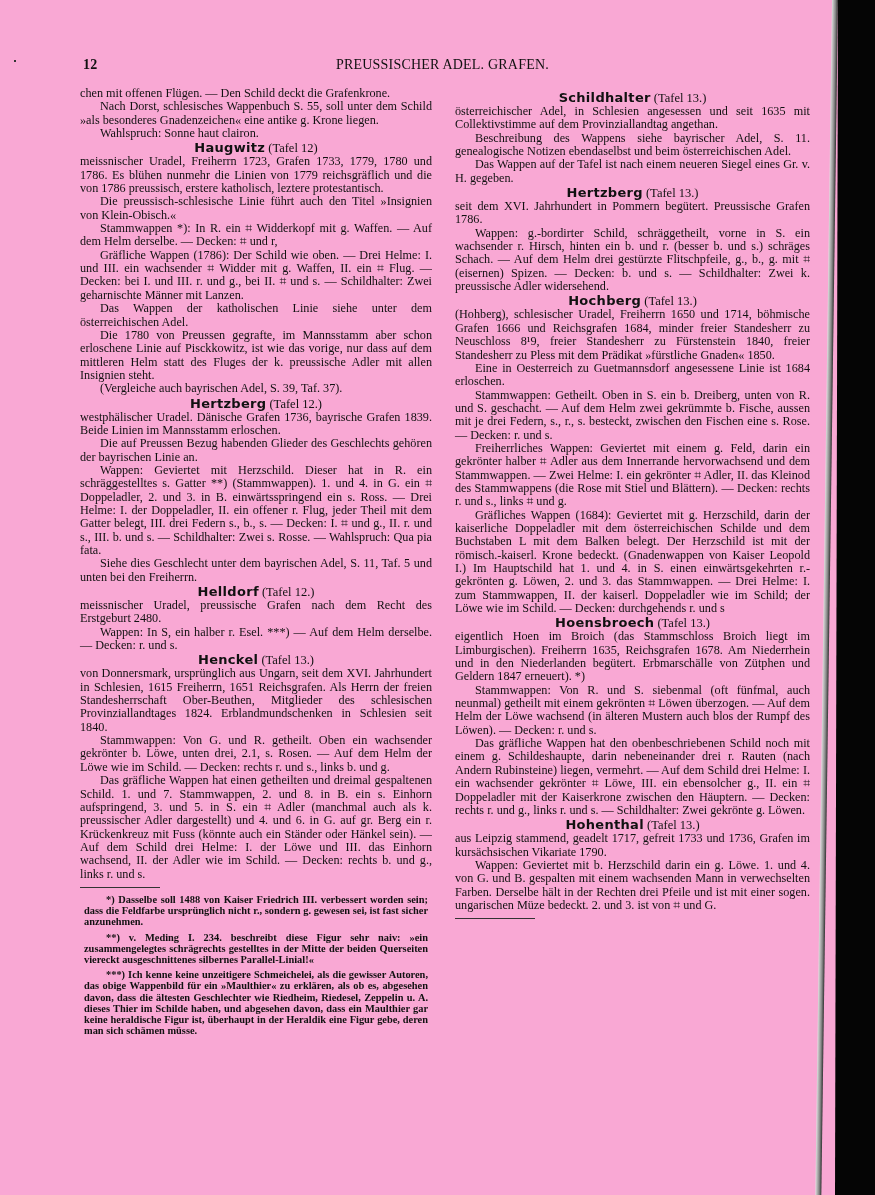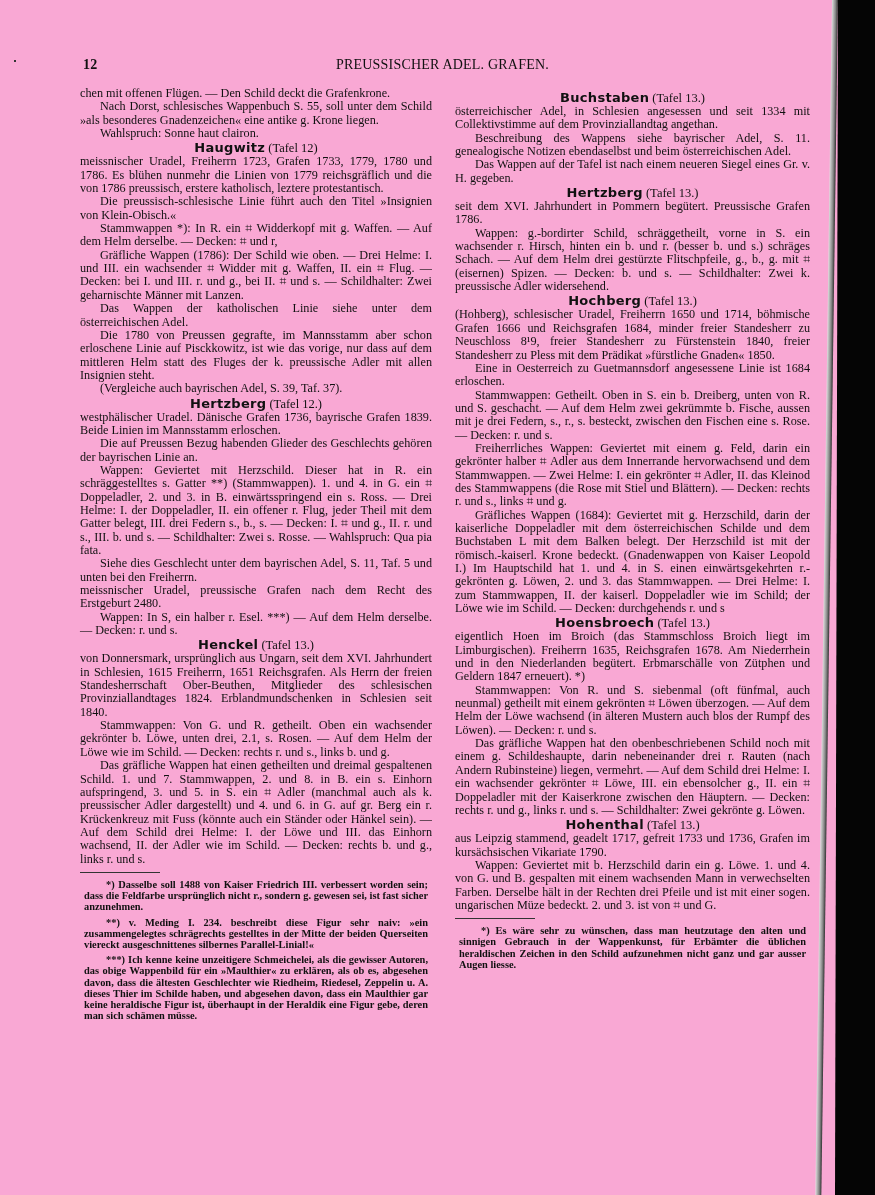--- a/index.html
+++ b/index.html
@@ -76,20 +76,24 @@
 
     <div class="entry-head">
       <span class="entry-name">Hertzberg</span>
       <span class="entry-tafel">(Tafel 12.)</span>
     </div>
     <p class="noind">westphälischer Uradel. Dänische Grafen 1736, bayrische Grafen 1839. Beide Linien im Mannsstamm erloschen.</p>
     <p>Die auf Preussen Bezug habenden Glieder des Geschlechts gehören der bayrischen Linie an.</p>
     <p>Wappen: Geviertet mit Herzschild. Dieser hat in R. ein schräggestelltes s. Gatter **) (Stammwappen). 1. und 4. in G. ein ⌗ Doppeladler, 2. und 3. in B. einwärtsspringend ein s. Ross. — Drei Helme: I. der Doppeladler, II. ein offener r. Flug, jeder Theil mit dem Gatter belegt, III. drei Federn s., b., s. — Decken: I. ⌗ und g., II. r. und s., III. b. und s. — Schildhalter: Zwei s. Rosse. — Wahlspruch: Qua pia fata.</p>
     <p>Siehe dies Geschlecht unter dem bayrischen Adel, S. 11, Taf. 5 und unten bei den Freiherrn.</p>
 
+    <div class="entry-head">
+      <span class="entry-name">Helldorf</span>
+      <span class="entry-tafel">(Tafel 12.)</span>
+    </div>
     <p class="noind">meissnischer Uradel, preussische Grafen nach dem Recht des Erstgeburt 2480.</p>
     <p>Wappen: In S, ein halber r. Esel. ***) — Auf dem Helm derselbe. — Decken: r. und s.</p>
 
     <div class="entry-head">
       <span class="entry-name">Henckel</span>
       <span class="entry-tafel">(Tafel 13.)</span>
     </div>
     <p class="noind">von Donnersmark, ursprünglich aus Ungarn, seit dem XVI. Jahrhundert in Schlesien, 1615 Freiherrn, 1651 Reichsgrafen. Als Herrn der freien Standesherrschaft Ober-Beuthen, Mitglieder des schlesischen Provinziallandtages 1824. Erblandmundschenken in Schlesien seit 1840.</p>
     <p>Stammwappen: Von G. und R. getheilt. Oben ein wachsender gekrönter b. Löwe, unten drei, 2.1, s. Rosen. — Auf dem Helm der Löwe wie im Schild. — Decken: rechts r. und s., links b. und g.</p>
     <p>Das gräfliche Wappen hat einen getheilten und dreimal gespaltenen Schild. 1. und 7. Stammwappen, 2. und 8. in B. ein s. Einhorn aufspringend, 3. und 5. in S. ein ⌗ Adler (manchmal auch als k. preussischer Adler dargestellt) und 4. und 6. in G. auf gr. Berg ein r. Krückenkreuz mit Fuss (könnte auch ein Ständer oder Hänkel sein). — Auf dem Schild drei Helme: I. der Löwe und III. das Einhorn wachsend, II. der Adler wie im Schild. — Decken: rechts b. und g., links r. und s.</p>
@@ -97,24 +101,24 @@
     <div class="fn-rule"></div>
     <div class="footnotes">
       <p>*) Dasselbe soll 1488 von Kaiser Friedrich III. verbessert worden sein; dass die Feldfarbe ursprünglich nicht r., sondern g. gewesen sei, ist fast sicher anzunehmen.</p>
       <p>**) v. Meding I. 234. beschreibt diese Figur sehr naiv: »ein zusammengelegtes schrägrechts gestelltes in der Mitte der beiden Querseiten viereckt ausgeschnittenes silbernes Parallel-Linial!«</p>
       <p>***) Ich kenne keine unzeitigere Schmeichelei, als die gewisser Autoren, das obige Wappenbild für ein »Maulthier« zu erklären, als ob es, abgesehen davon, dass die ältesten Geschlechter wie Riedheim, Riedesel, Zeppelin u. A. dieses Thier im Schilde haben, und abgesehen davon, dass ein Maulthier gar keine heraldische Figur ist, überhaupt in der Heraldik eine Figur gebe, deren man sich schämen müsse.</p>
     </div>
   </div>
 
   <div class="col right">
     <div class="entry-head">
-      <span class="entry-name">Buchstaben</span>
+      <span class="entry-name">Schildhalter</span>
       <span class="entry-tafel">(Tafel 13.)</span>
     </div>
-    <p class="noind">österreichischer Adel, in Schlesien angesessen und seit 1334 mit Collektivstimme auf dem Provinziallandtag angethan.</p>
+    <p class="noind">österreichischer Adel, in Schlesien angesessen und seit 1635 mit Collektivstimme auf dem Provinziallandtag angethan.</p>
     <p>Beschreibung des Wappens siehe bayrischer Adel, S. 11. genealogische Notizen ebendaselbst und beim österreichischen Adel.</p>
     <p>Das Wappen auf der Tafel ist nach einem neueren Siegel eines Gr. v. H. gegeben.</p>
 
     <div class="entry-head">
       <span class="entry-name">Hertzberg</span>
       <span class="entry-tafel">(Tafel 13.)</span>
     </div>
     <p class="noind">seit dem XVI. Jahrhundert in Pommern begütert. Preussische Grafen 1786.</p>
     <p>Wappen: g.-bordirter Schild, schräggetheilt, vorne in S. ein wachsender r. Hirsch, hinten ein b. und r. (besser b. und s.) schräges Schach. — Auf dem Helm drei gestürzte Flitschpfeile, g., b., g. mit ⌗ (eisernen) Spizen. — Decken: b. und s. — Schildhalter: Zwei k. preussische Adler widersehend.</p>
 
@@ -137,20 +141,17 @@
     <p>Das gräfliche Wappen hat den obenbeschriebenen Schild noch mit einem g. Schildeshaupte, darin nebeneinander drei r. Rauten (nach Andern Rubinsteine) liegen, vermehrt. — Auf dem Schild drei Helme: I. ein wachsender gekrönter ⌗ Löwe, III. ein ebensolcher g., II. ein ⌗ Doppeladler mit der Kaiserkrone zwischen den Häuptern. — Decken: rechts r. und g., links r. und s. — Schildhalter: Zwei gekrönte g. Löwen.</p>
 
     <div class="entry-head">
       <span class="entry-name">Hohenthal</span>
       <span class="entry-tafel">(Tafel 13.)</span>
     </div>
     <p class="noind">aus Leipzig stammend, geadelt 1717, gefreit 1733 und 1736, Grafen im kursächsischen Vikariate 1790.</p>
     <p>Wappen: Geviertet mit b. Herzschild darin ein g. Löwe. 1. und 4. von G. und B. gespalten mit einem wachsenden Mann in verwechselten Farben. Derselbe hält in der Rechten drei Pfeile und ist mit einer sogen. ungarischen Müze bedeckt. 2. und 3. ist von ⌗ und G.</p>
 
     <div class="fn-rule"></div>
-    <div class="footnotes">
-      <p>*) Es wäre sehr zu wünschen, dass man heutzutage den alten und sinnigen Gebrauch in der Wappenkunst, für Erbämter die üblichen heraldischen Zeichen in den Schild aufzunehmen nicht ganz und gar ausser Augen liesse.</p>
-    </div>
   </div>
 
   <div class="edge-shadow"></div>
   <div class="edge-strip"></div>
 </div>
 
 </body></html>

